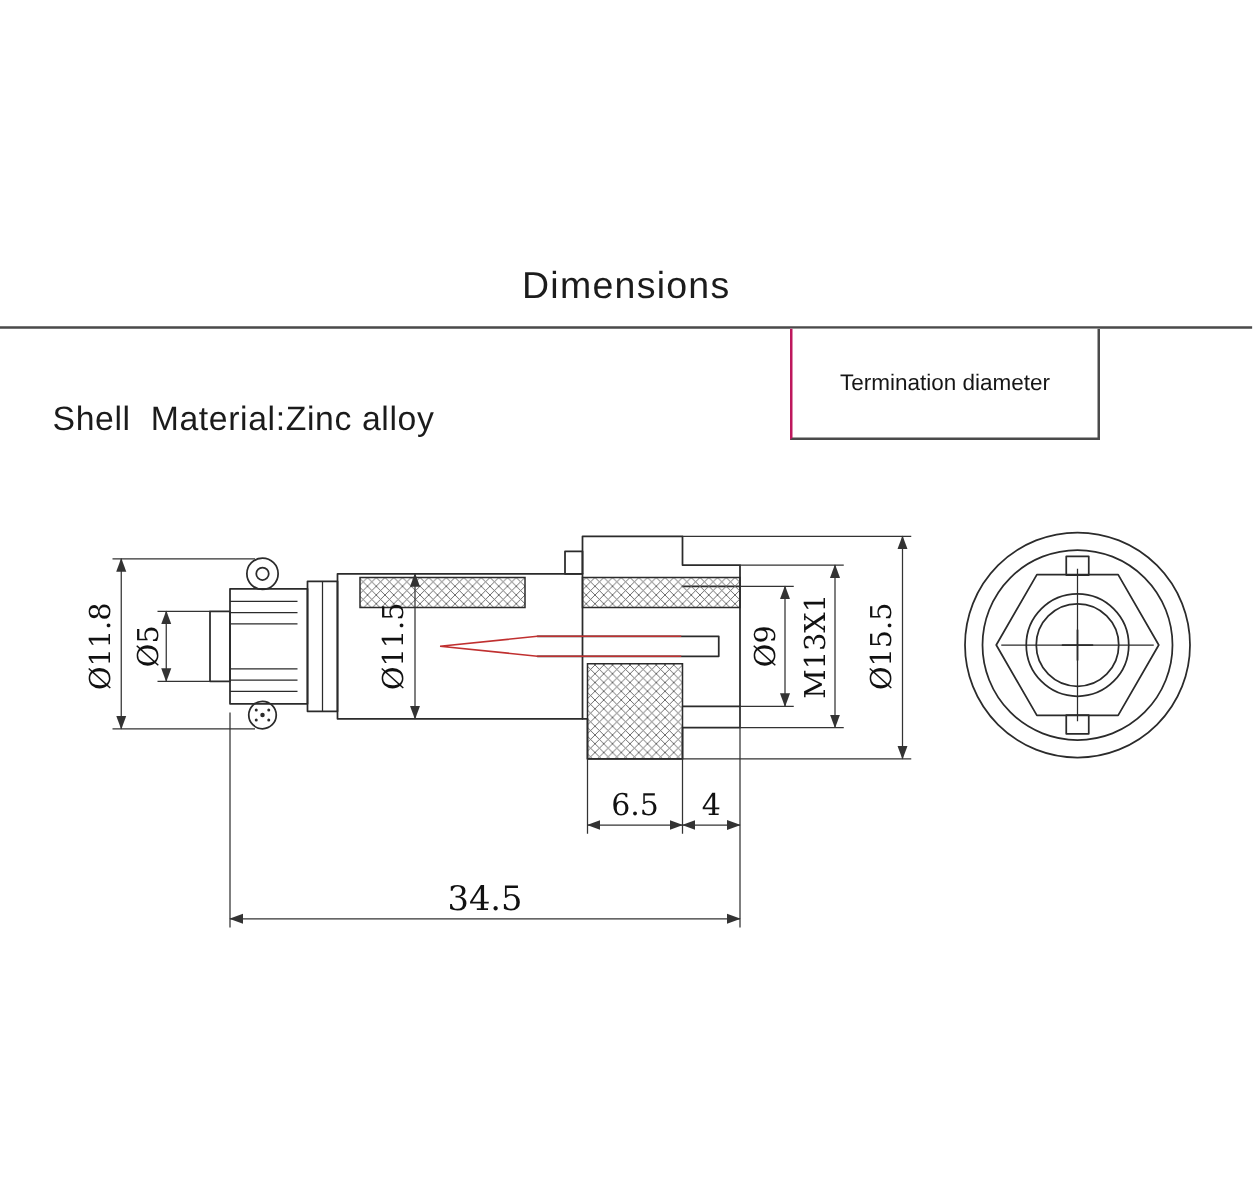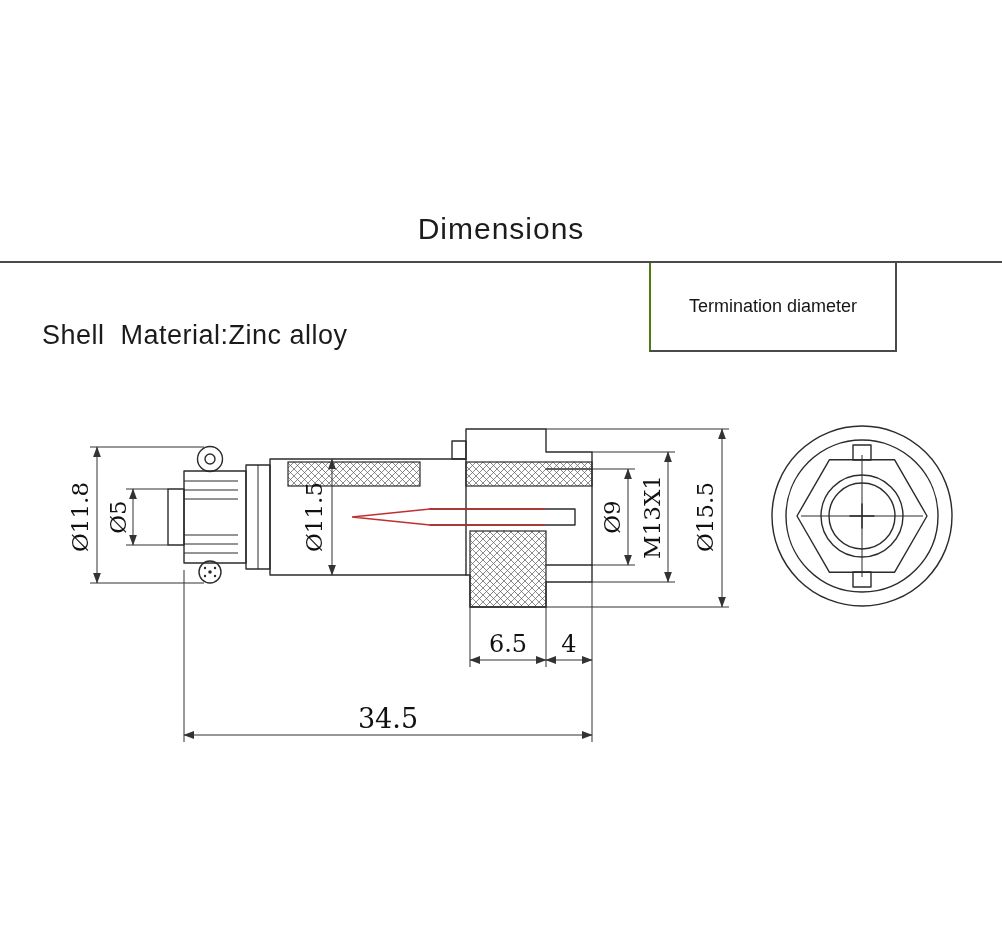--- a/index.html
+++ b/index.html
@@ -15,23 +15,22 @@
     position:absolute; top:261px; left:0; width:1002px; height:0;
     border-top:2px solid #4a4a4a;
   }
   .spec-cell {
     position:absolute; top:263px; height:89px; box-sizing:border-box;
     display:flex; align-items:center; justify-content:center;
     color:#161616; background:#ffffff;
   }
   .spec-cell.label {
     left:632px; width:248px; font-size:18px;
-    border-left:2px solid #4d7c0f; border-right:2px solid #4a4a4a;
+    border-left:2px solid #be185d; border-right:2px solid #4a4a4a;
     border-bottom:2px solid #4a4a4a;
-    margin-left:17px;
   }
   .spec-cell.value {
     left:880px; width:122px; font-size:19px;
     border-bottom:2px solid #4a4a4a;
   }
   .material {
     position:absolute; top:320px; left:42px; font-size:27px; color:#1b1b1b;
     white-space:pre; letter-spacing:0.5px;text-align:center;
   }
   svg.drawing { position:absolute; top:0; left:0; }

